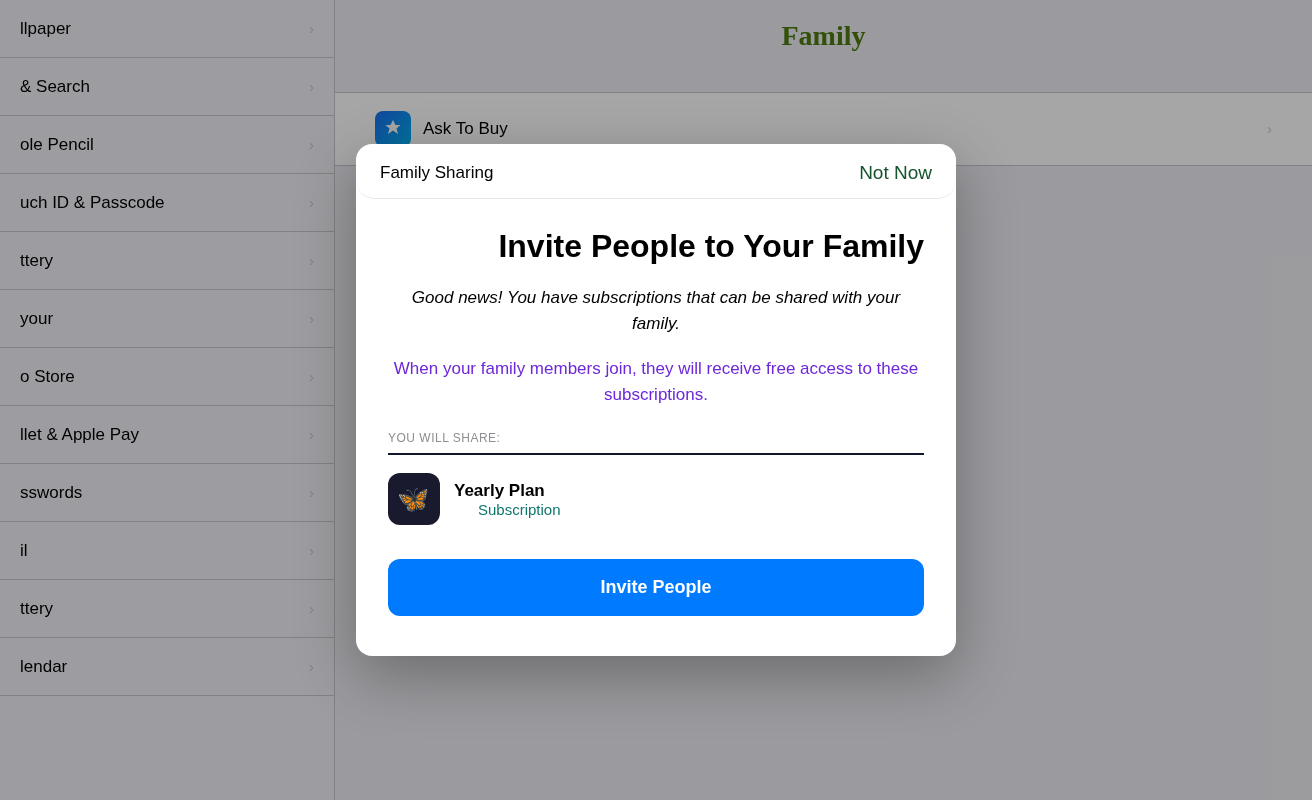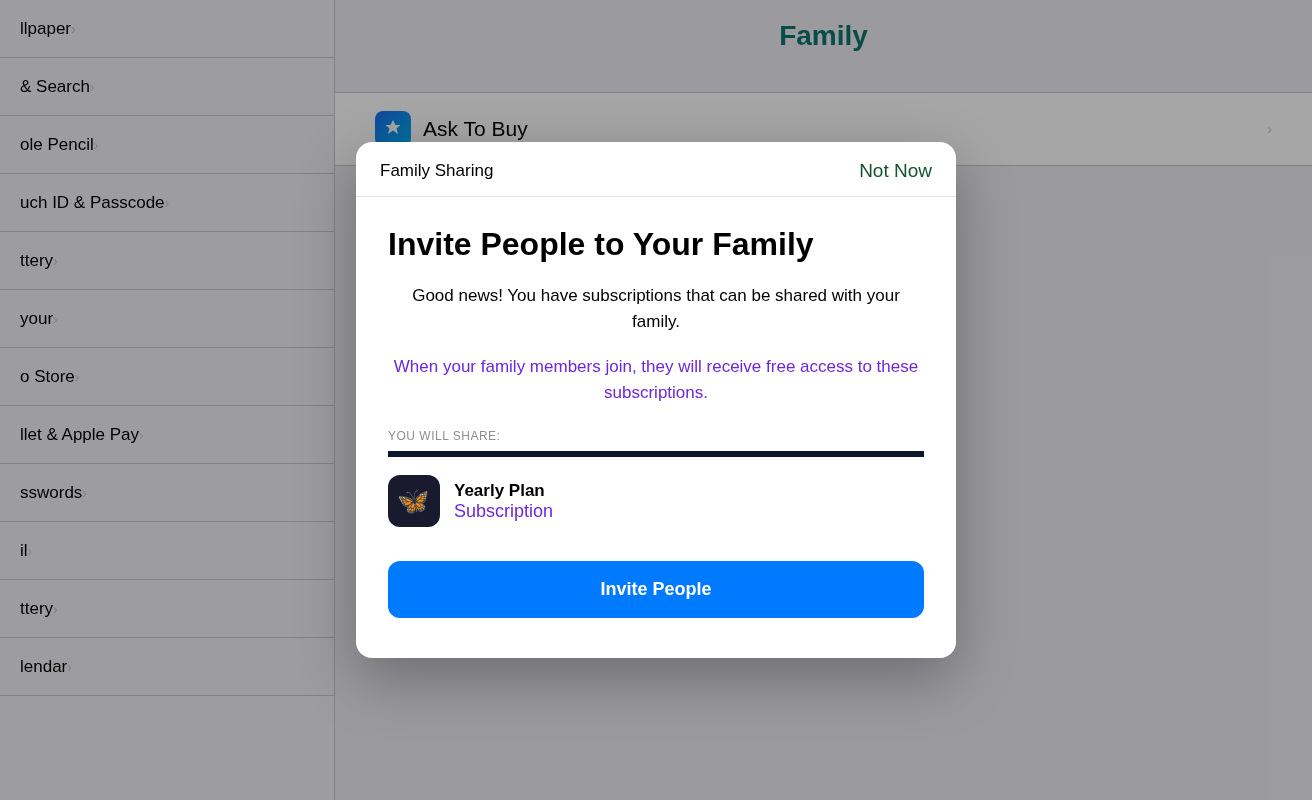--- a/index.html
+++ b/index.html
@@ -28,20 +28,21 @@
       width: 335px;
       height: 100%;
       background: #f2f2f7;
       border-right: 1px solid #c8c8cc;
       flex-shrink: 0;
     }
 
     .sidebar-item {
       display: flex;
       align-items: center;
+      justify-content: space-between;
       padding: 14px 20px;
       border-bottom: 1px solid #c8c8cc;
       background: #f2f2f7;
       min-height: 58px;
     }
 
     .sidebar-item-label {
       font-size: 17px;
       color: #000;
     }
@@ -55,22 +56,23 @@
     .main-content {
       flex: 1;
       position: relative;
       background: #efeff4;
     }
 
     .main-header {
       padding: 20px 40px;
       font-size: 28px;
       font-weight: 600;
-      color: #0f766e;
-      text-align: center;
+      color: #4d7c0f;
+      text-align: center;
+      font-family: Liberation Serif, serif;
     }
 
     .main-row {
       display: flex;
       align-items: center;
       justify-content: space-between;
       padding: 18px 40px;
       border-bottom: 1px solid #c8c8cc;
       background: #fff;
       margin: 0;
@@ -107,20 +109,21 @@
       overflow: hidden;
       box-shadow: 0 20px 60px rgba(0,0,0,0.3);
     }
 
     .modal-header {
       display: flex;
       align-items: center;
       justify-content: space-between;
       padding: 18px 24px 14px 24px;
       border-bottom: 1px solid #e5e5ea;
+      border-radius: 19px;
     }
 
     .modal-title {
       font-size: 17px;
       font-weight: 500;
       color: #000;
     }
 
     .modal-not-now {
       font-size: 19px;
@@ -131,48 +134,49 @@
     }
 
     .modal-body {
       padding: 28px 32px 24px 32px;
     }
 
     .modal-main-title {
       font-size: 32px;
       font-weight: 800;
       color: #000;
-      text-align: left;
+      text-align: right;
       margin-bottom: 20px;
       line-height: 1.2;
     }
 
     .modal-description {
       font-size: 17px;
       color: #000;
       text-align: center;
       line-height: 1.5;
       margin-bottom: 20px;
+      font-style: italic;
     }
 
     .modal-description-2 {
       font-size: 17px;
       color: #6d28d9;
       text-align: center;
       line-height: 1.5;
       margin-bottom: 24px;
     }
 
     .you-will-share-label {
       font-size: 12px;
       color: #8e8e93;
       letter-spacing: 0.5px;
       text-transform: uppercase;
       margin-bottom: 8px;
-      border-bottom: 6px solid #0f172a;
+      border-bottom: 2px solid #0f172a;
       padding-bottom: 8px;
     }
 
     .subscription-row {
       display: flex;
       align-items: center;
       padding: 10px 0;
       margin-bottom: 24px;
     }
 
@@ -195,22 +199,23 @@
       justify-content: center;
     }
 
     .subscription-name {
       font-size: 17px;
       font-weight: 600;
       color: #000;
     }
 
     .subscription-type {
-      font-size: 18px;
-      color: #6d28d9;
+      font-size: 15px;
+      color: #0f766e;
+      margin-left: 24px;
     }
 
     .invite-button {
       display: block;
       width: 100%;
       padding: 18px;
       background: #007aff;
       color: #fff;
       border: none;
       border-radius: 12px;
@@ -245,21 +250,21 @@
       border-radius: 8px;
       background: linear-gradient(135deg, #1b6ef3, #00b4f0);
       display: flex;
       align-items: center;
       justify-content: center;
       color: white;
       font-size: 20px;
     }
 
     .app-store-label {
-      font-size: 21px;
+      font-size: 17px;
       color: #000;
     }
   </style>
 </head>
 <body>
 
 <div class="settings-bg">
 
   <div class="sidebar">
     <div class="sidebar-item">

